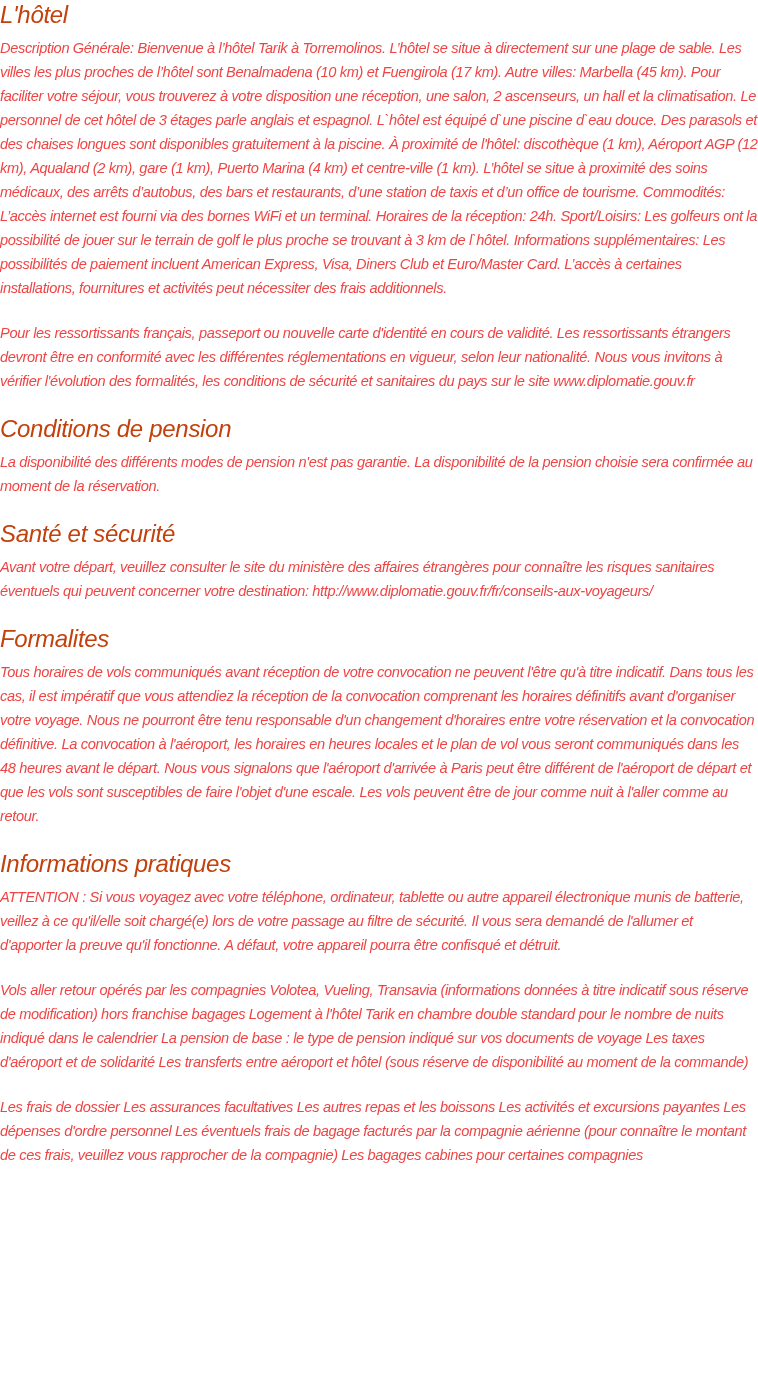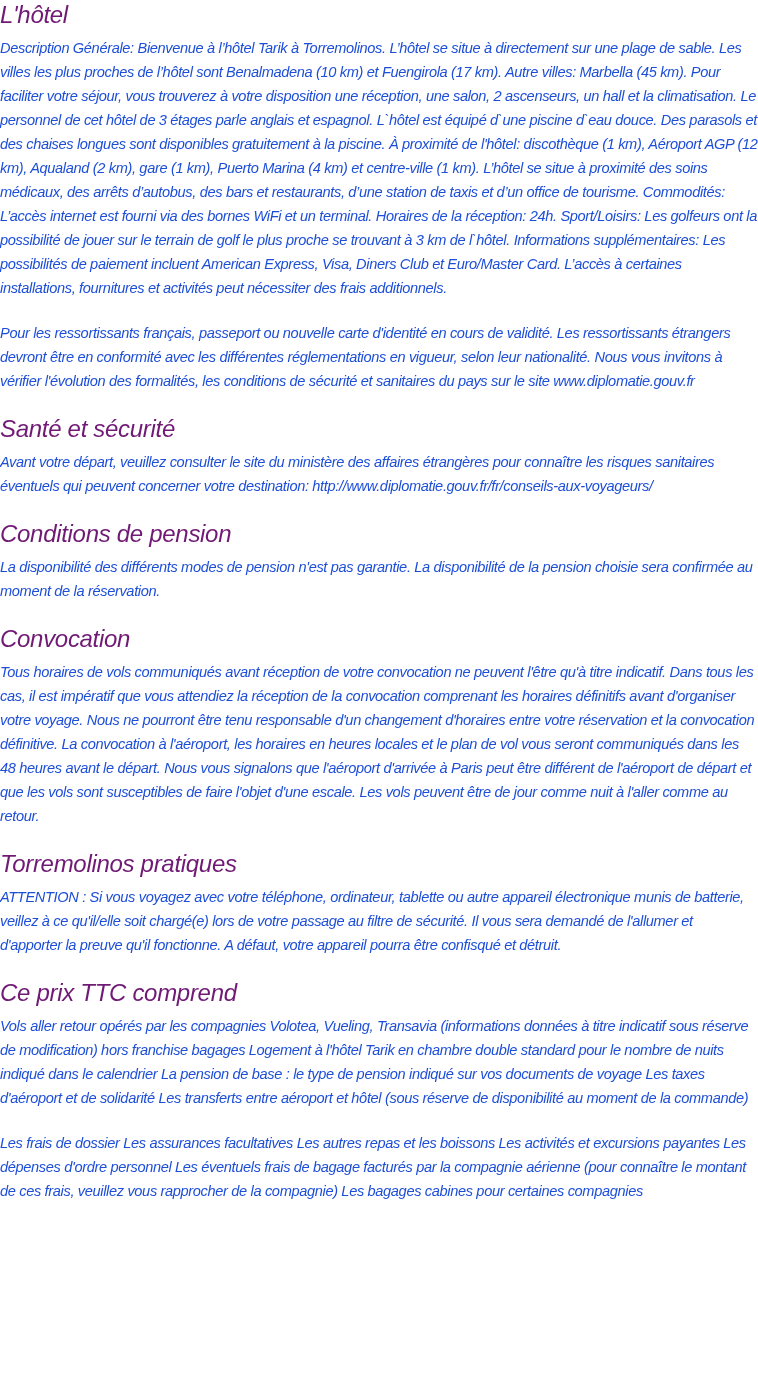--- a/index.html
+++ b/index.html
@@ -21,69 +21,68 @@
   .section {
     margin: 0 0 21px 0;
   }
   .section-title {
     margin: 0;
     padding: 0;
     font-style: italic;
     font-weight: normal;
     font-size: 24px;
     line-height: 30px;
-    color: #701a75;
+    color: #c2410c;
     letter-spacing: -0.3px;
   }
   .section-body {
     margin: 6px 0 0 0;
     font-style: italic;
     font-size: 14.6px;
     line-height: 24px;
-    color: #1d4ed8;
+    color: #ef4444;
     letter-spacing: -0.35px;
   }
   .section:first-child .section-title { margin-top: 0; }
 </style>
 </head>
 <body>
 
 <div class="page">
 
   <section class="section">
     <h2 class="section-title">L'hôtel</h2>
     <p class="section-body">Description Générale: Bienvenue à l’hôtel Tarik à Torremolinos. L’hôtel se situe à directement sur une plage de sable. Les villes les plus proches de l’hôtel sont Benalmadena (10 km) et Fuengirola (17 km). Autre villes: Marbella (45 km). Pour faciliter votre séjour, vous trouverez à votre disposition une réception, une salon, 2 ascenseurs, un hall et la climatisation. Le personnel de cet hôtel de 3 étages parle anglais et espagnol. L`hôtel est équipé d`une piscine d`eau douce. Des parasols et des chaises longues sont disponibles gratuitement à la piscine. À proximité de l'hôtel: discothèque (1 km), Aéroport AGP (12 km), Aqualand (2 km), gare (1 km), Puerto Marina (4 km) et centre-ville (1 km). L’hôtel se situe à proximité des soins médicaux, des arrêts d’autobus, des bars et restaurants, d’une station de taxis et d’un office de tourisme. Commodités: L’accès internet est fourni via des bornes WiFi et un terminal. Horaires de la réception: 24h. Sport/Loisirs: Les golfeurs ont la possibilité de jouer sur le terrain de golf le plus proche se trouvant à 3 km de l`hôtel. Informations supplémentaires: Les possibilités de paiement incluent American Express, Visa, Diners Club et Euro/Master Card. L’accès à certaines installations, fournitures et activités peut nécessiter des frais additionnels.</p>
   </section>
 
   <section class="section">
     <p class="section-body">Pour les ressortissants français, passeport ou nouvelle carte d'identité en cours de validité. Les ressortissants étrangers devront être en conformité avec les différentes réglementations en vigueur, selon leur nationalité. Nous vous invitons à vérifier l'évolution des formalités, les conditions de sécurité et sanitaires du pays sur le site www.diplomatie.gouv.fr</p>
   </section>
 
   <section class="section">
+    <h2 class="section-title">Conditions de pension</h2>
+    <p class="section-body">La disponibilité des différents modes de pension n'est pas garantie. La disponibilité de la pension choisie sera confirmée au moment de la réservation.</p>
+  </section>
+
+  <section class="section">
     <h2 class="section-title">Santé et sécurité</h2>
     <p class="section-body">Avant votre départ, veuillez consulter le site du ministère des affaires étrangères pour connaître les risques sanitaires éventuels qui peuvent concerner votre destination: http://www.diplomatie.gouv.fr/fr/conseils-aux-voyageurs/</p>
   </section>
 
   <section class="section">
-    <h2 class="section-title">Conditions de pension</h2>
-    <p class="section-body">La disponibilité des différents modes de pension n'est pas garantie. La disponibilité de la pension choisie sera confirmée au moment de la réservation.</p>
-  </section>
-
-  <section class="section">
-    <h2 class="section-title">Convocation</h2>
+    <h2 class="section-title">Formalites</h2>
     <p class="section-body">Tous horaires de vols communiqués avant réception de votre convocation ne peuvent l'être qu'à titre indicatif. Dans tous les cas, il est impératif que vous attendiez la réception de la convocation comprenant les horaires définitifs avant d'organiser votre voyage. Nous ne pourront être tenu responsable d'un changement d'horaires entre votre réservation et la convocation définitive. La convocation à l'aéroport, les horaires en heures locales et le plan de vol vous seront communiqués dans les 48 heures avant le départ. Nous vous signalons que l'aéroport d'arrivée à Paris peut être différent de l'aéroport de départ et que les vols sont susceptibles de faire l'objet d'une escale. Les vols peuvent être de jour comme nuit à l'aller comme au retour.</p>
   </section>
 
   <section class="section">
-    <h2 class="section-title">Torremolinos pratiques</h2>
+    <h2 class="section-title">Informations pratiques</h2>
     <p class="section-body">ATTENTION : Si vous voyagez avec votre téléphone, ordinateur, tablette ou autre appareil électronique munis de batterie, veillez à ce qu'il/elle soit chargé(e) lors de votre passage au filtre de sécurité. Il vous sera demandé de l'allumer et d'apporter la preuve qu'il fonctionne. A défaut, votre appareil pourra être confisqué et détruit.</p>
   </section>
 
   <section class="section">
-    <h2 class="section-title">Ce prix TTC comprend</h2>
     <p class="section-body">Vols aller retour opérés par les compagnies Volotea, Vueling, Transavia (informations données à titre indicatif sous réserve de modification) hors franchise bagages Logement à l'hôtel Tarik en chambre double standard pour le nombre de nuits indiqué dans le calendrier La pension de base : le type de pension indiqué sur vos documents de voyage Les taxes d'aéroport et de solidarité Les transferts entre aéroport et hôtel (sous réserve de disponibilité au moment de la commande)</p>
   </section>
 
   <section class="section">
     <p class="section-body">Les frais de dossier Les assurances facultatives Les autres repas et les boissons Les activités et excursions payantes Les dépenses d'ordre personnel Les éventuels frais de bagage facturés par la compagnie aérienne (pour connaître le montant de ces frais, veuillez vous rapprocher de la compagnie) Les bagages cabines pour certaines compagnies</p>
   </section>
 
 </div>
 
 </body></html>

